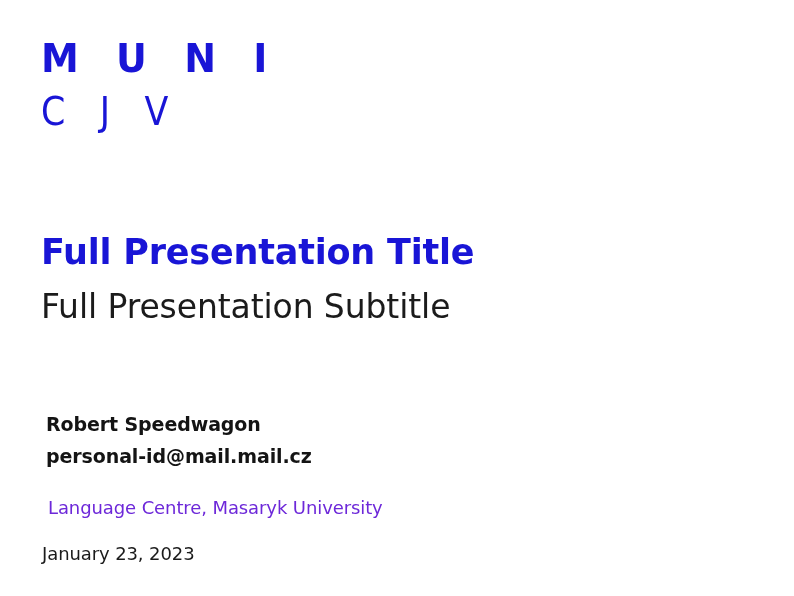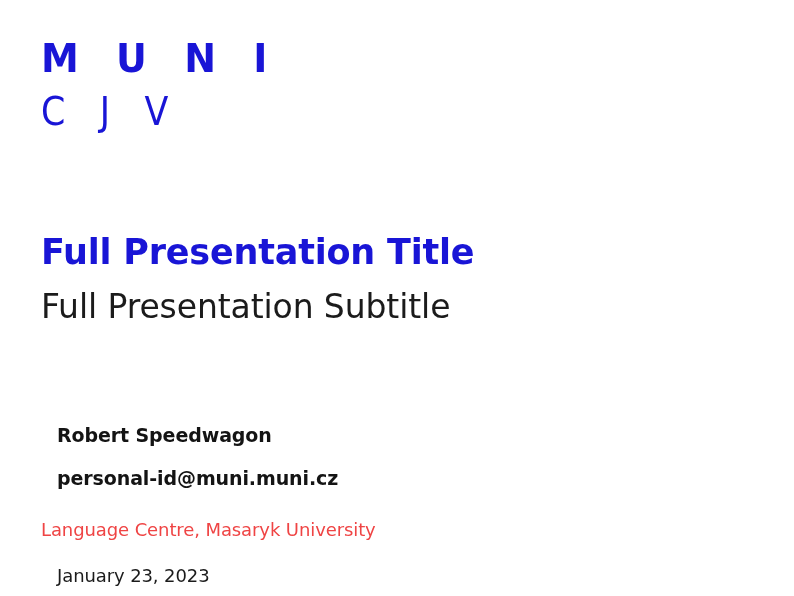--- a/index.html
+++ b/index.html
@@ -97,59 +97,59 @@
     width: 700px;
   }
 
   .author-name,
   .author-email {
     font-family: "DejaVu Sans", sans-serif;
     font-weight: 700;
     font-size: 19px;
     line-height: 1.42;
     color: #141414;
-    margin: 16px;
+    margin: 5px;
     letter-spacing: -0.1px;
   }
 
   .affiliation {
     font-family: "DejaVu Sans", sans-serif;
     font-weight: 400;
     font-size: 18px;
     line-height: 1.3;
-    color: #ef4444;
-    margin: 26px 0 0 0;
+    color: #6d28d9;
+    margin: 26px 0 0 7px;
     letter-spacing: -0.1px;
   }
 
   .slide-date {
     font-family: "DejaVu Sans", sans-serif;
     font-weight: 400;
     font-size: 18px;
     line-height: 1.3;
     color: #1b1b1b;
-    margin: 23px 0 0 16px;
+    margin: 23px 0 0 1px;
     letter-spacing: -0.1px;
   }
 </style>
 </head>
 <body>
 
 <div id="slide">
 
   <div class="logo">
     <span class="logo-row logo-muni">M U N I</span>
     <span class="logo-row logo-cjv">C J V</span>
   </div>
 
   <div class="title-block">
     <h1 class="presentation-title">Full Presentation Title</h1>
     <p class="presentation-subtitle">Full Presentation Subtitle</p>
   </div>
 
   <div class="meta-block">
     <p class="author-name">Robert Speedwagon</p>
-    <p class="author-email">personal-id@muni.muni.cz</p>
+    <p class="author-email">personal-id@mail.mail.cz</p>
     <p class="affiliation">Language Centre, Masaryk University</p>
     <p class="slide-date">January 23, 2023</p>
   </div>
 
 </div>
 
 </body></html>

